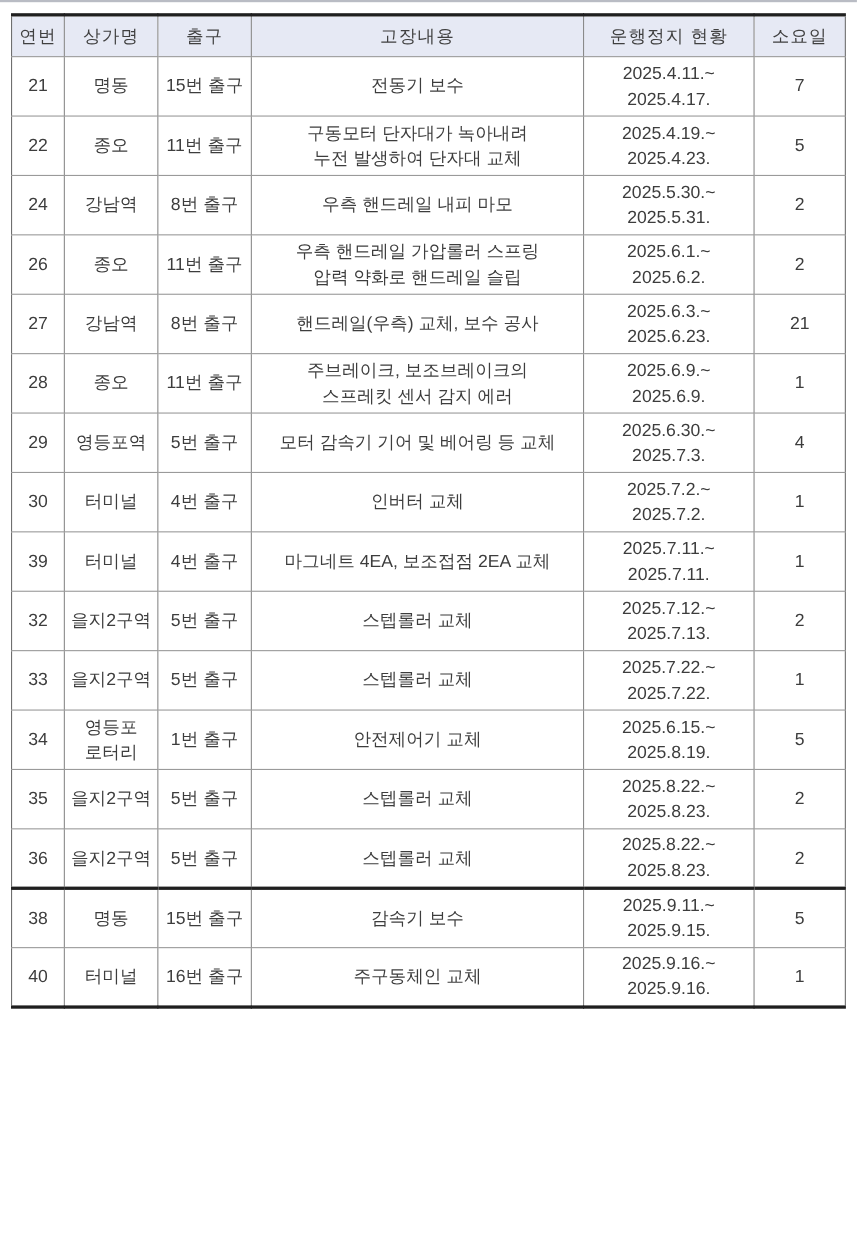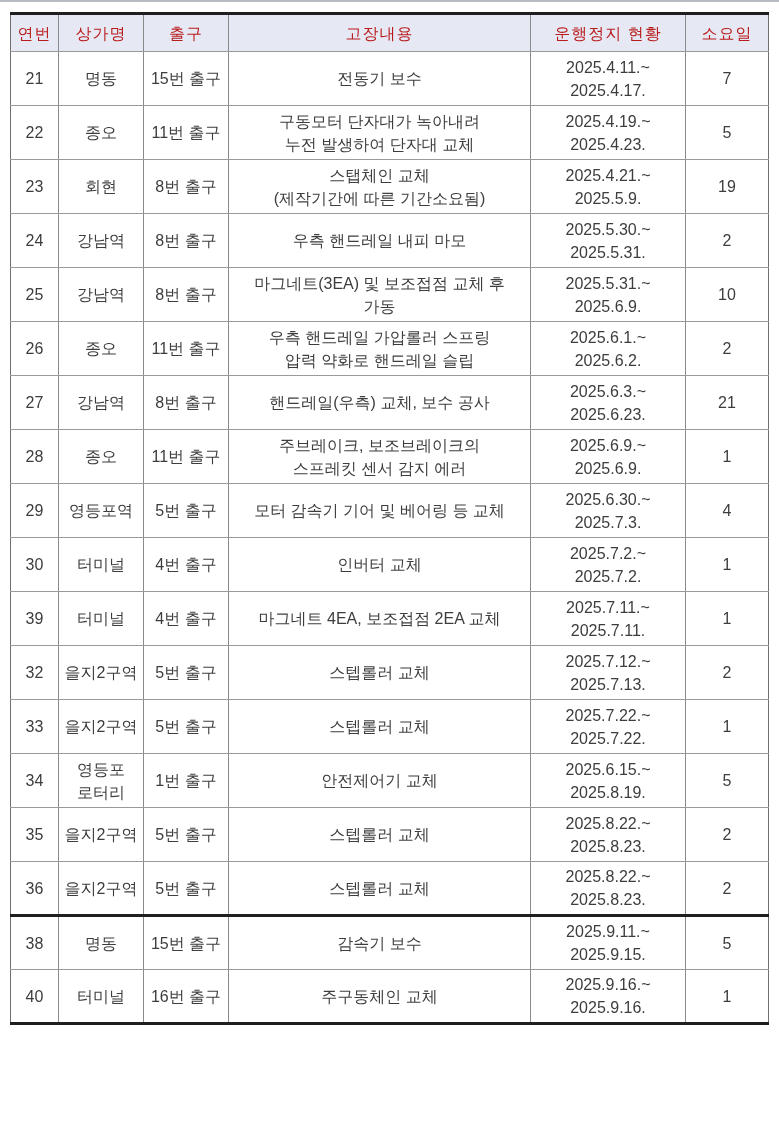--- a/index.html
+++ b/index.html
@@ -39,21 +39,21 @@
     overflow: hidden;
   }
   table.breakdown { border-top: 3px solid #1f1f1f; border-bottom: 3px solid #1f1f1f; }
   table.breakdown td:first-child, table.breakdown th:first-child { border-left: 1px solid #6f6f6f; }
   table.breakdown td:last-child, table.breakdown th:last-child { border-right: 1px solid #6f6f6f; text-align: center; }
   thead th {
     background: #e6e9f4;
     height: 38px;
     font-size: 17px;
     font-weight: normal;
-    color: #b91c1c;
+    color: #404040;
     border-bottom: 3px solid #454545;
     letter-spacing: 1px;
   }
   tbody tr { height: 54px; }
   tbody tr.thick-top td { border-top: 3px solid #1f1f1f; }
   td.col-issue { letter-spacing: 0; }
   td.col-days, td.col-no { font-size: 16px; }
 </style>
 </head>
 <body>
@@ -94,47 +94,27 @@
     <td class="col-no">22</td>
     <td class="col-store">종오</td>
     <td class="col-exit">11번 출구</td>
     <td class="col-issue">구동모터 단자대가 녹아내려
 누전 발생하여 단자대 교체</td>
     <td class="col-period">2025.4.19.~
 2025.4.23.</td>
     <td class="col-days">5</td>
   </tr>
         <tr>
-    <td class="col-no">23</td>
-    <td class="col-store">회현</td>
-    <td class="col-exit">8번 출구</td>
-    <td class="col-issue">스탭체인  교체
-(제작기간에 따른 기간소요됨)</td>
-    <td class="col-period">2025.4.21.~
-2025.5.9.</td>
-    <td class="col-days">19</td>
-  </tr>
-        <tr>
     <td class="col-no">24</td>
     <td class="col-store">강남역</td>
     <td class="col-exit">8번 출구</td>
     <td class="col-issue">우측 핸드레일 내피 마모</td>
     <td class="col-period">2025.5.30.~
 2025.5.31.</td>
     <td class="col-days">2</td>
-  </tr>
-        <tr>
-    <td class="col-no">25</td>
-    <td class="col-store">강남역</td>
-    <td class="col-exit">8번 출구</td>
-    <td class="col-issue">마그네트(3EA)  및 보조접점 교체 후
-가동</td>
-    <td class="col-period">2025.5.31.~
-2025.6.9.</td>
-    <td class="col-days">10</td>
   </tr>
         <tr>
     <td class="col-no">26</td>
     <td class="col-store">종오</td>
     <td class="col-exit">11번 출구</td>
     <td class="col-issue">우측 핸드레일 가압롤러 스프링
 압력 약화로 핸드레일 슬립</td>
     <td class="col-period">2025.6.1.~
 2025.6.2.</td>
     <td class="col-days">2</td>

